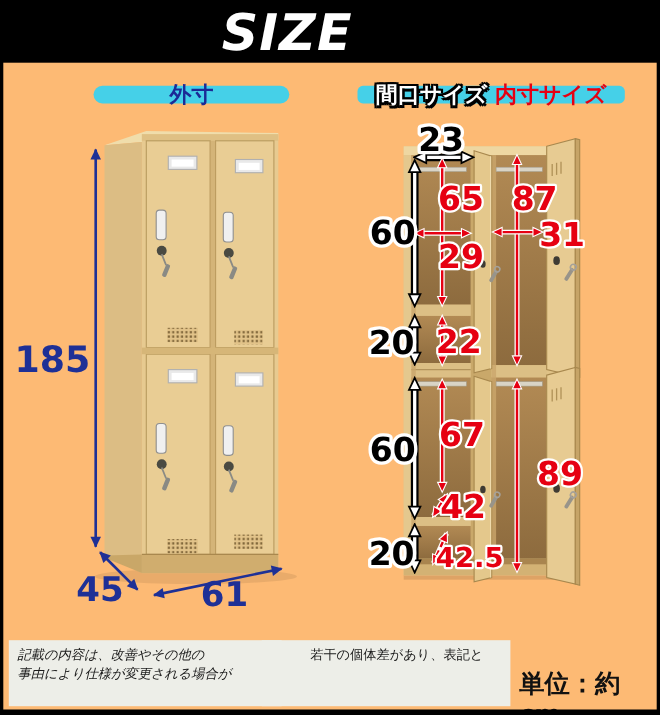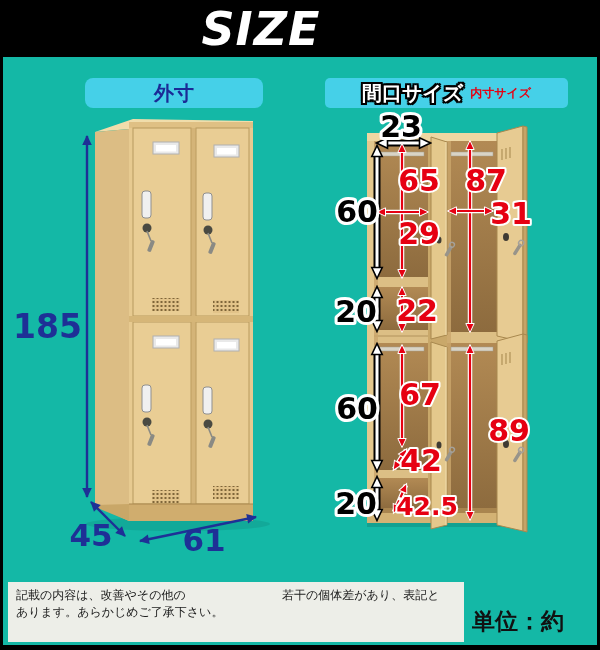--- a/index.html
+++ b/index.html
@@ -1,55 +1,55 @@
 <!DOCTYPE html>
 <html><head>
 <meta charset="utf-8">
 <style>
   * { margin:0; padding:0; box-sizing:border-box; }
   html,body { background:#fff; }
   .page {
-    position:relative; width:600px; height:650px; background:#14b8a6;
+    position:relative; width:600px; height:650px; background:#fdba74;
     font-family:"DejaVu Sans","Liberation Sans",sans-serif; overflow:hidden;
   }
   .banner {
     position:absolute; left:0; top:0; width:600px; height:57px; background:#000;
     display:flex; align-items:center; justify-content:center; padding-right:78px;
   }
   .size-title {
     color:#fff; font-size:46px; font-weight:900; font-style:italic;
     letter-spacing:1px; line-height:1;
   }
   .pill {
-    position:absolute; top:78px; height:30px; background:#45d0e8;
+    position:absolute; top:78px; height:16px; background:#45d0e8;
     display:flex; align-items:center; justify-content:center;
   }
   .pill-left { left:85px; width:178px; border-radius:8px; }
   .pill-left span { color:#1b2a96; font-size:20px; font-weight:bold; }
   .pill-right { left:325px; width:243px; border-radius:5px; gap:7px; }
   .pill-right .opening {
     color:#fff; font-size:20px; font-weight:bold;
     text-shadow:-2px -2px 0 #000,2px -2px 0 #000,-2px 2px 0 #000,2px 2px 0 #000,
                 0 -2px 0 #000,0 2px 0 #000,-2px 0 0 #000,2px 0 0 #000;
   }
-  .pill-right .inner { color:#e60012; font-size:12px; font-weight:bold; }
+  .pill-right .inner { color:#e60012; font-size:20px; font-weight:bold; }
   svg.diagram { position:absolute; left:0; top:0; pointer-events:none; }
   svg text { font-family:"DejaVu Sans","Liberation Sans",sans-serif; }
   .wnum { font-size:30px; font-weight:900; fill:#000; stroke:#fff; stroke-width:6px;
           paint-order:stroke; stroke-linejoin:round; text-anchor:middle; }
   .rnum { font-size:30px; font-weight:bold; fill:#e60012; stroke:#fff; stroke-width:4px;
           paint-order:stroke; stroke-linejoin:round; text-anchor:middle; }
   .rnum-sm { font-size:25px; }
   .bnum { font-size:33px; font-weight:bold; fill:#1e3096; }
   .bnum-sm { font-size:31px; text-anchor:middle; }
   .note {
     position:absolute; top:582px; height:60px; background:#edeee8;
     padding:5px 8px; font-size:12px; line-height:16.5px; color:#1a1a1a;
   }
-  .note-left { left:8px; width:248px; }
+  .note-left { left:8px; width:248px;font-style:italic; }
   .note-right { left:238px; width:226px;padding-left:44px; }
   .unit { position:absolute; left:472px; top:606px; font-size:23px; font-weight:bold; color:#111; }
   .frame { position:absolute; inset:0; border:3px solid #000; border-bottom-width:5px; pointer-events:none; }
 </style>
 </head>
 <body>
 
 <div class="page">
 
   <div class="banner">
@@ -293,21 +293,21 @@
     <text class="rnum" x="511" y="224">31</text>
     <text class="rnum" x="417" y="321">22</text>
     <text class="rnum" x="420" y="405">67</text>
     <text class="rnum" x="421" y="471">42</text>
     <text class="rnum" x="509" y="441">89</text>
     <text class="rnum rnum-sm" x="427" y="515">42.5</text>
   </svg>
 
   <div class="note note-left">
     <div>記載の内容は、改善やその他の</div>
-    <div>あります。あらかじめご了承下さい。</div>
+    <div>事由により仕様が変更される場合が</div>
   </div>
 
   <div class="note note-right">
     <div>若干の個体差があり、表記と</div>
   </div>
 
   <div class="unit">単位：約cm</div>
 
   <div class="frame"></div>
 </div>

